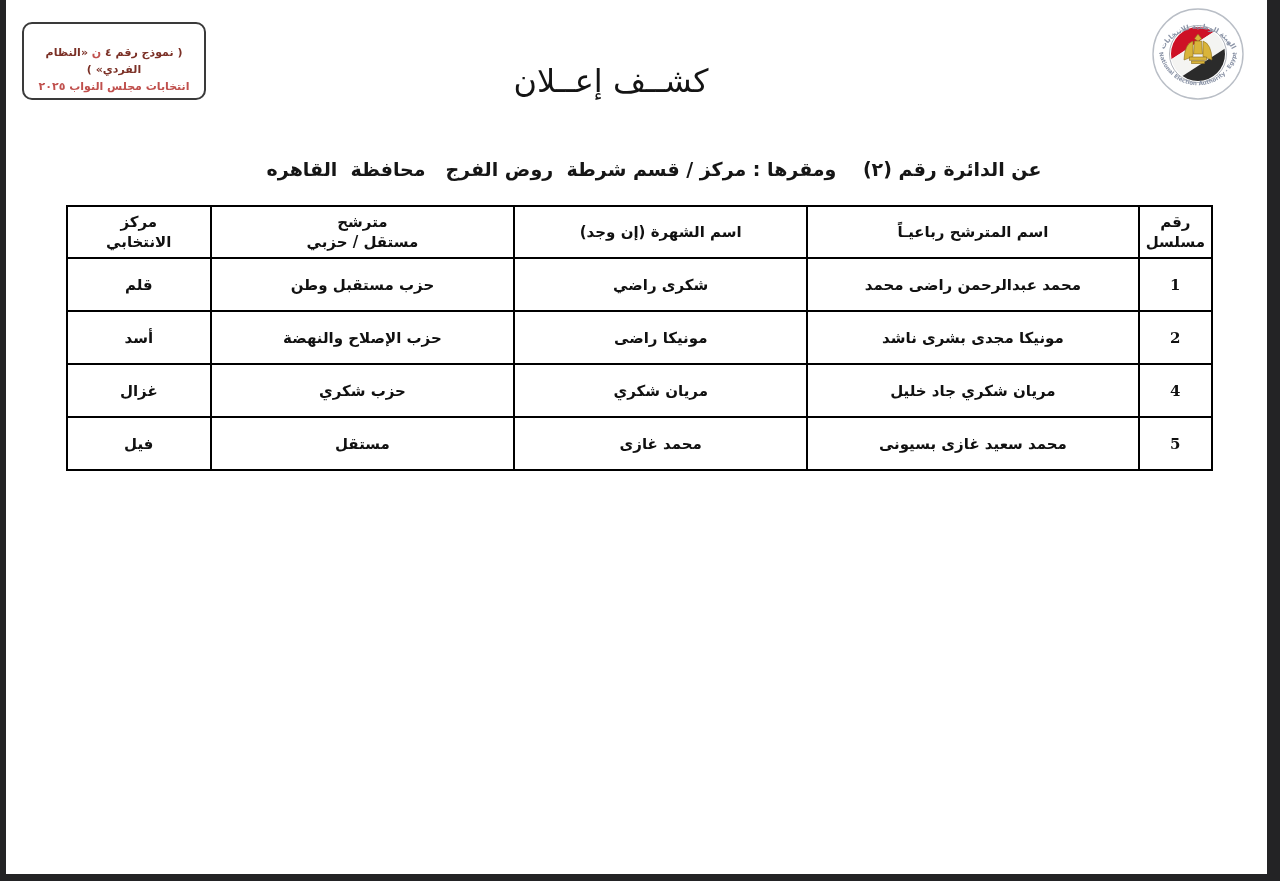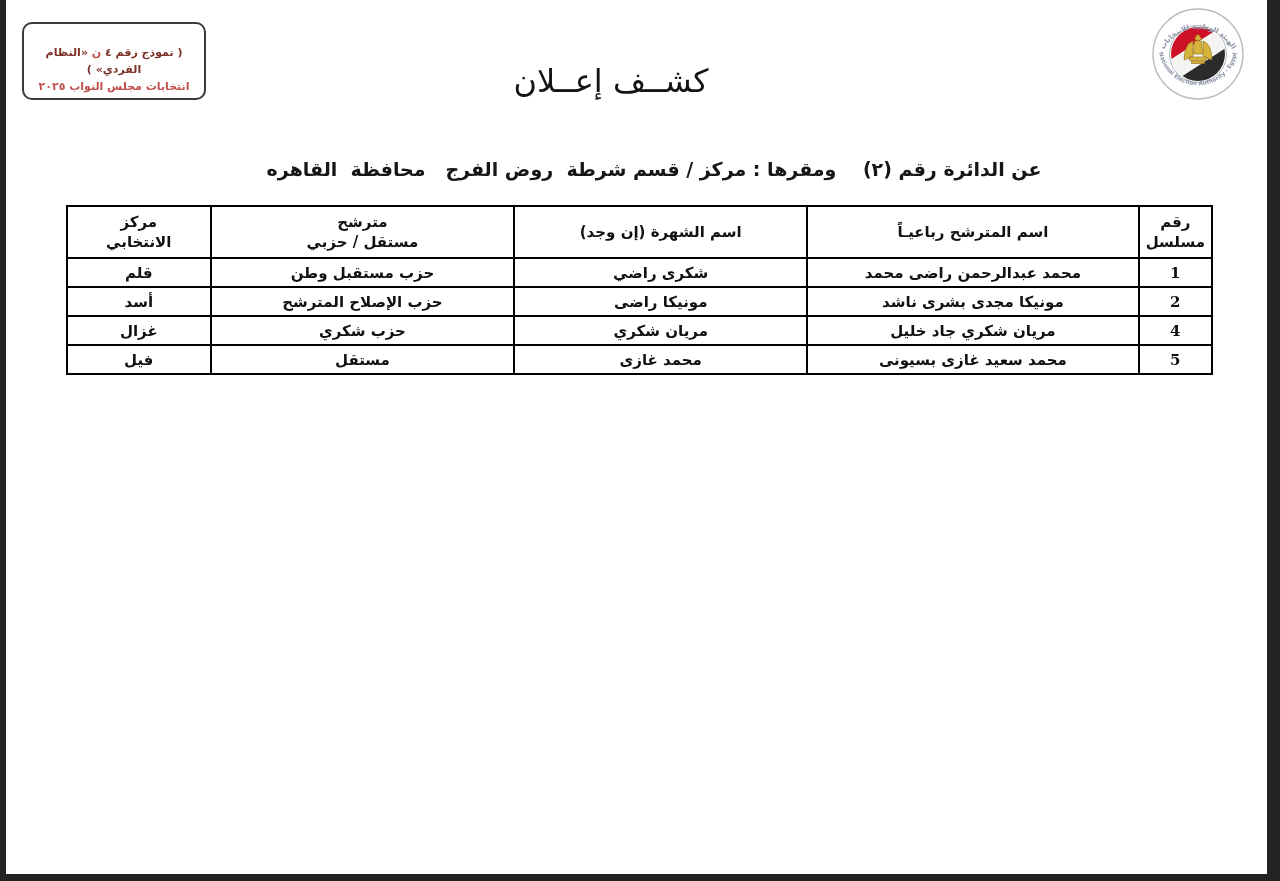--- a/index.html
+++ b/index.html
@@ -57,21 +57,21 @@
     width: 1147px; border-collapse: collapse;
     direction: rtl;
   }
   table.candidates th, table.candidates td {
     border: 2px solid #000;
     text-align: center; vertical-align: middle;
     font-weight: bold; color: #111;
     padding: 2px 6px;
   }
   table.candidates th { height: 52px; font-size: 15px; white-space: pre-line; line-height: 1.35; }
-  table.candidates td { height: 29px; font-size: 15px; }
+  table.candidates td { height: 53px; font-size: 15px; }
   td.serial { font-size: 16px; font-family: "DejaVu Serif", serif; }
 
   .col-serial { width: 58px; }
   .col-name   { width: 337px; }
   .col-shohra { width: 298px; }
   .col-party  { width: 309px; }
   .col-symbol { width: 145px; }
 </style>
 </head>
 <body>
@@ -150,21 +150,21 @@
         <td class="serial">1</td>
         <td>محمد عبدالرحمن راضى محمد</td>
         <td>شكرى راضي</td>
         <td>حزب مستقبل وطن</td>
         <td>قلم</td>
       </tr>
       <tr>
         <td class="serial">2</td>
         <td>مونيكا مجدى بشرى ناشد</td>
         <td>مونيكا راضى</td>
-        <td>حزب الإصلاح المترشح</td>
+        <td>حزب الإصلاح والنهضة</td>
         <td>أسد</td>
       </tr>
       <tr>
         <td class="serial">4</td>
         <td>مريان شكري جاد خليل</td>
         <td>مريان شكري</td>
         <td>حزب شكري</td>
         <td>غزال</td>
       </tr>
       <tr>

